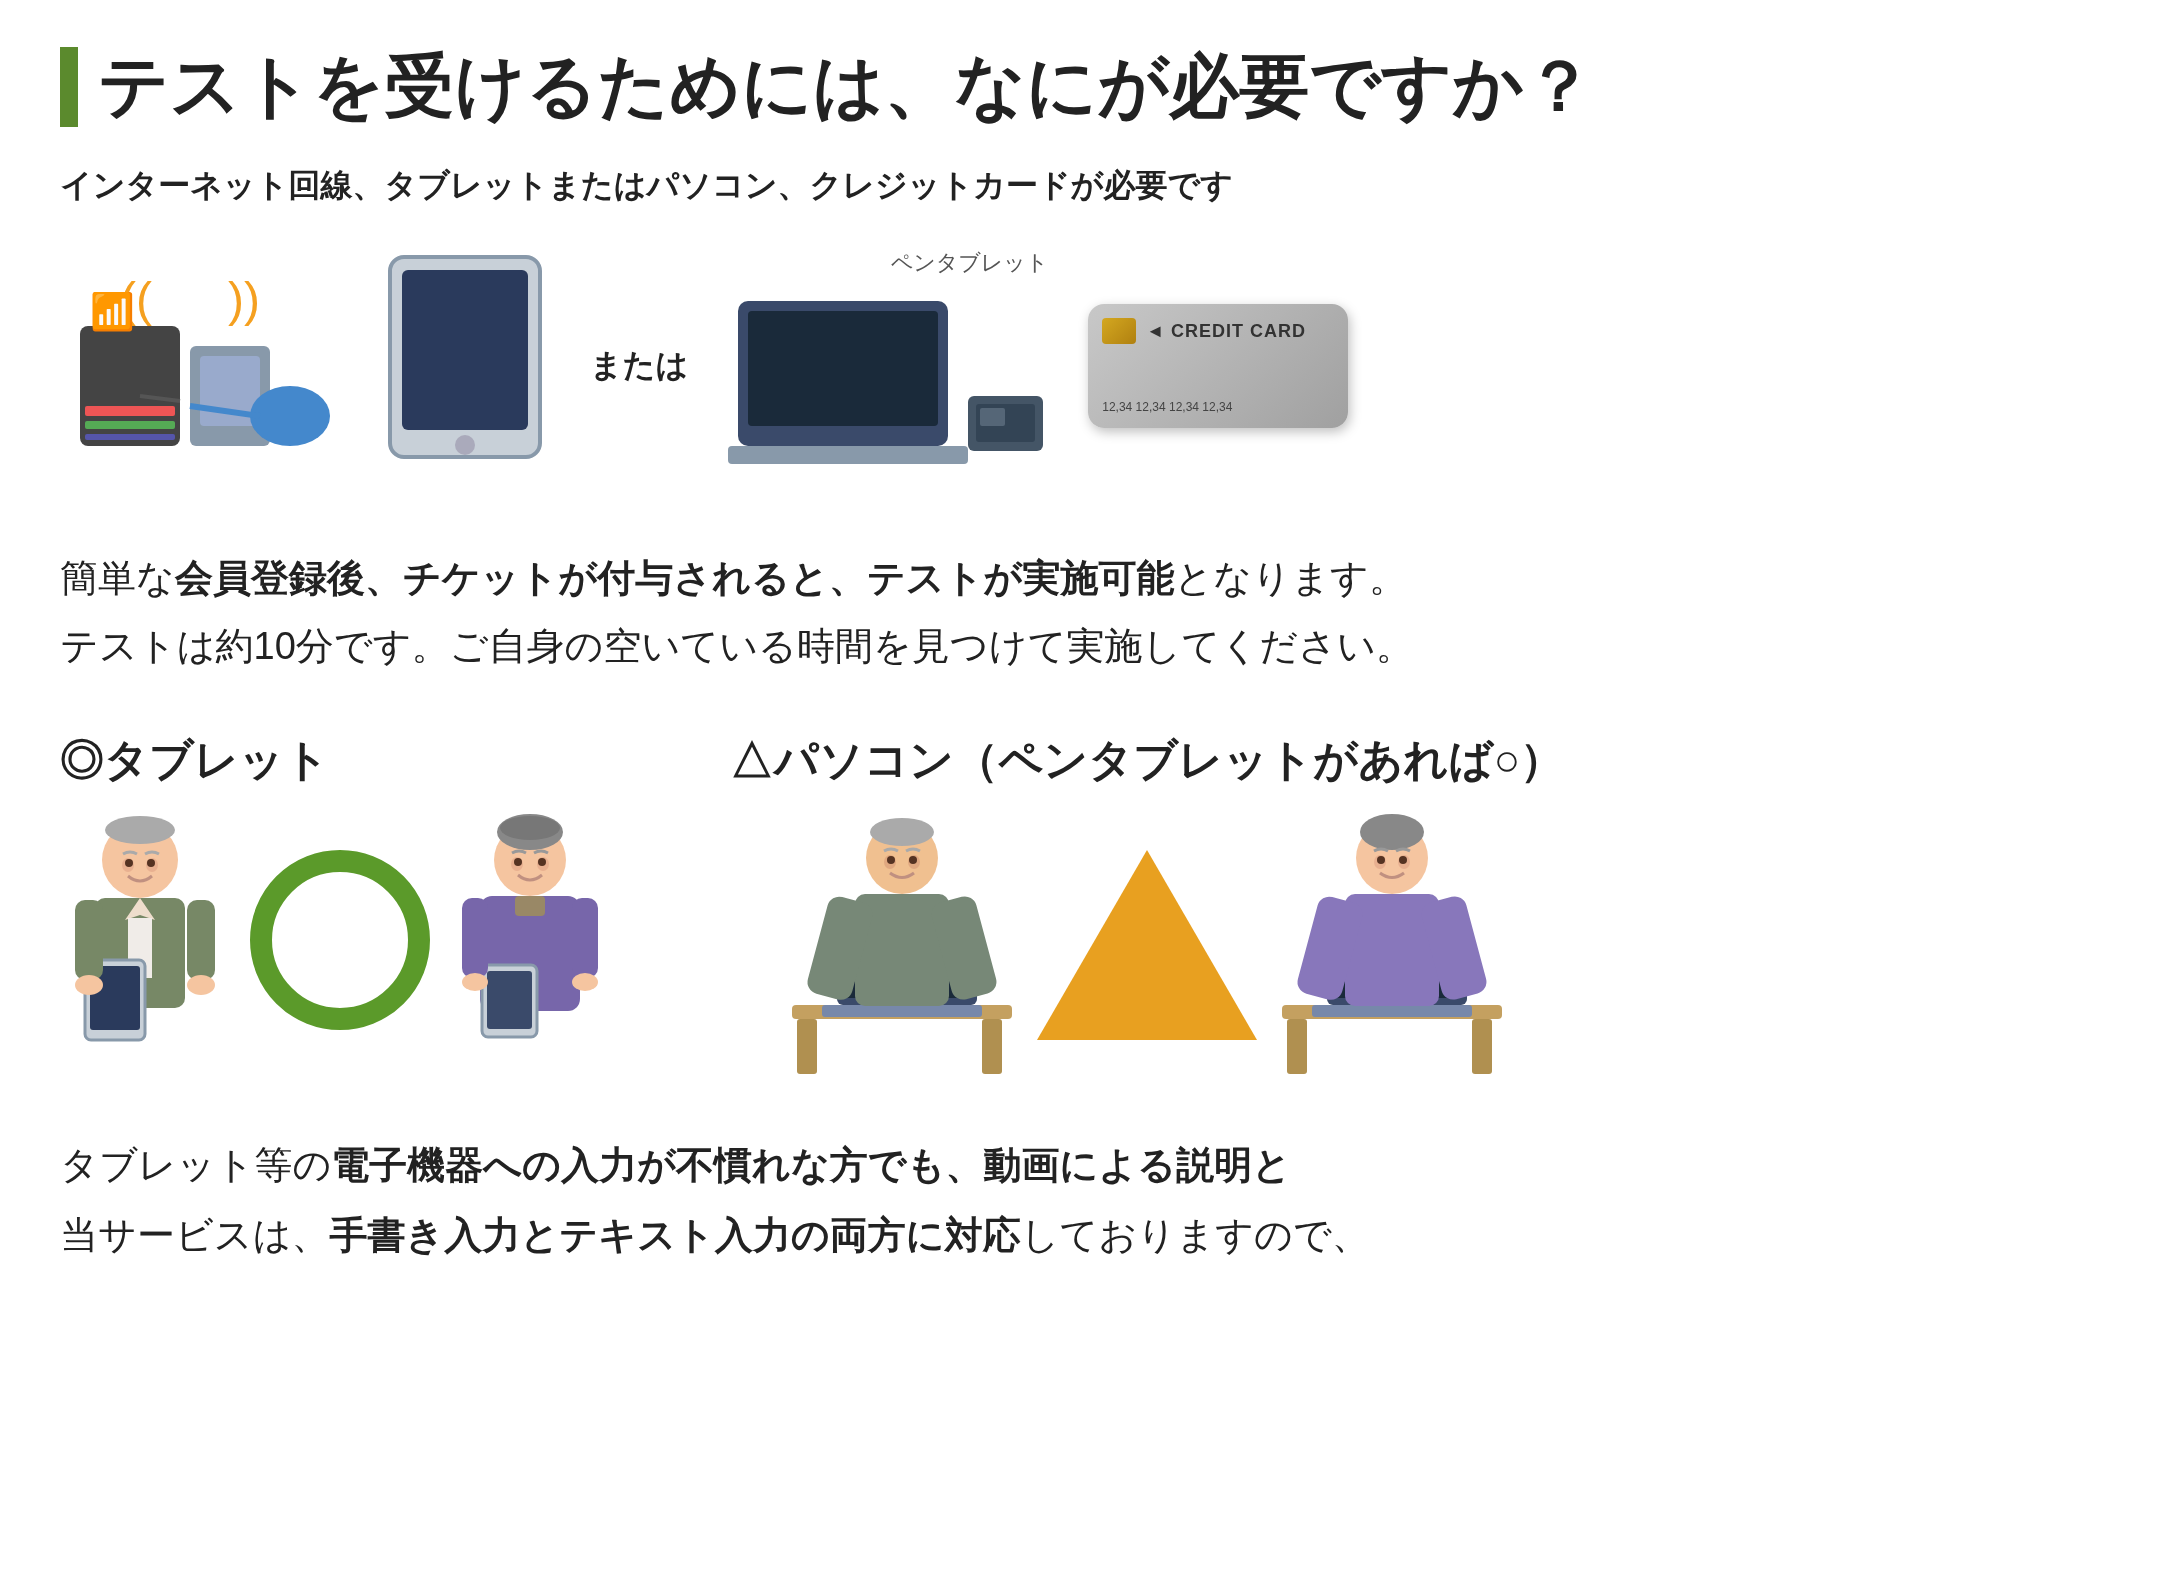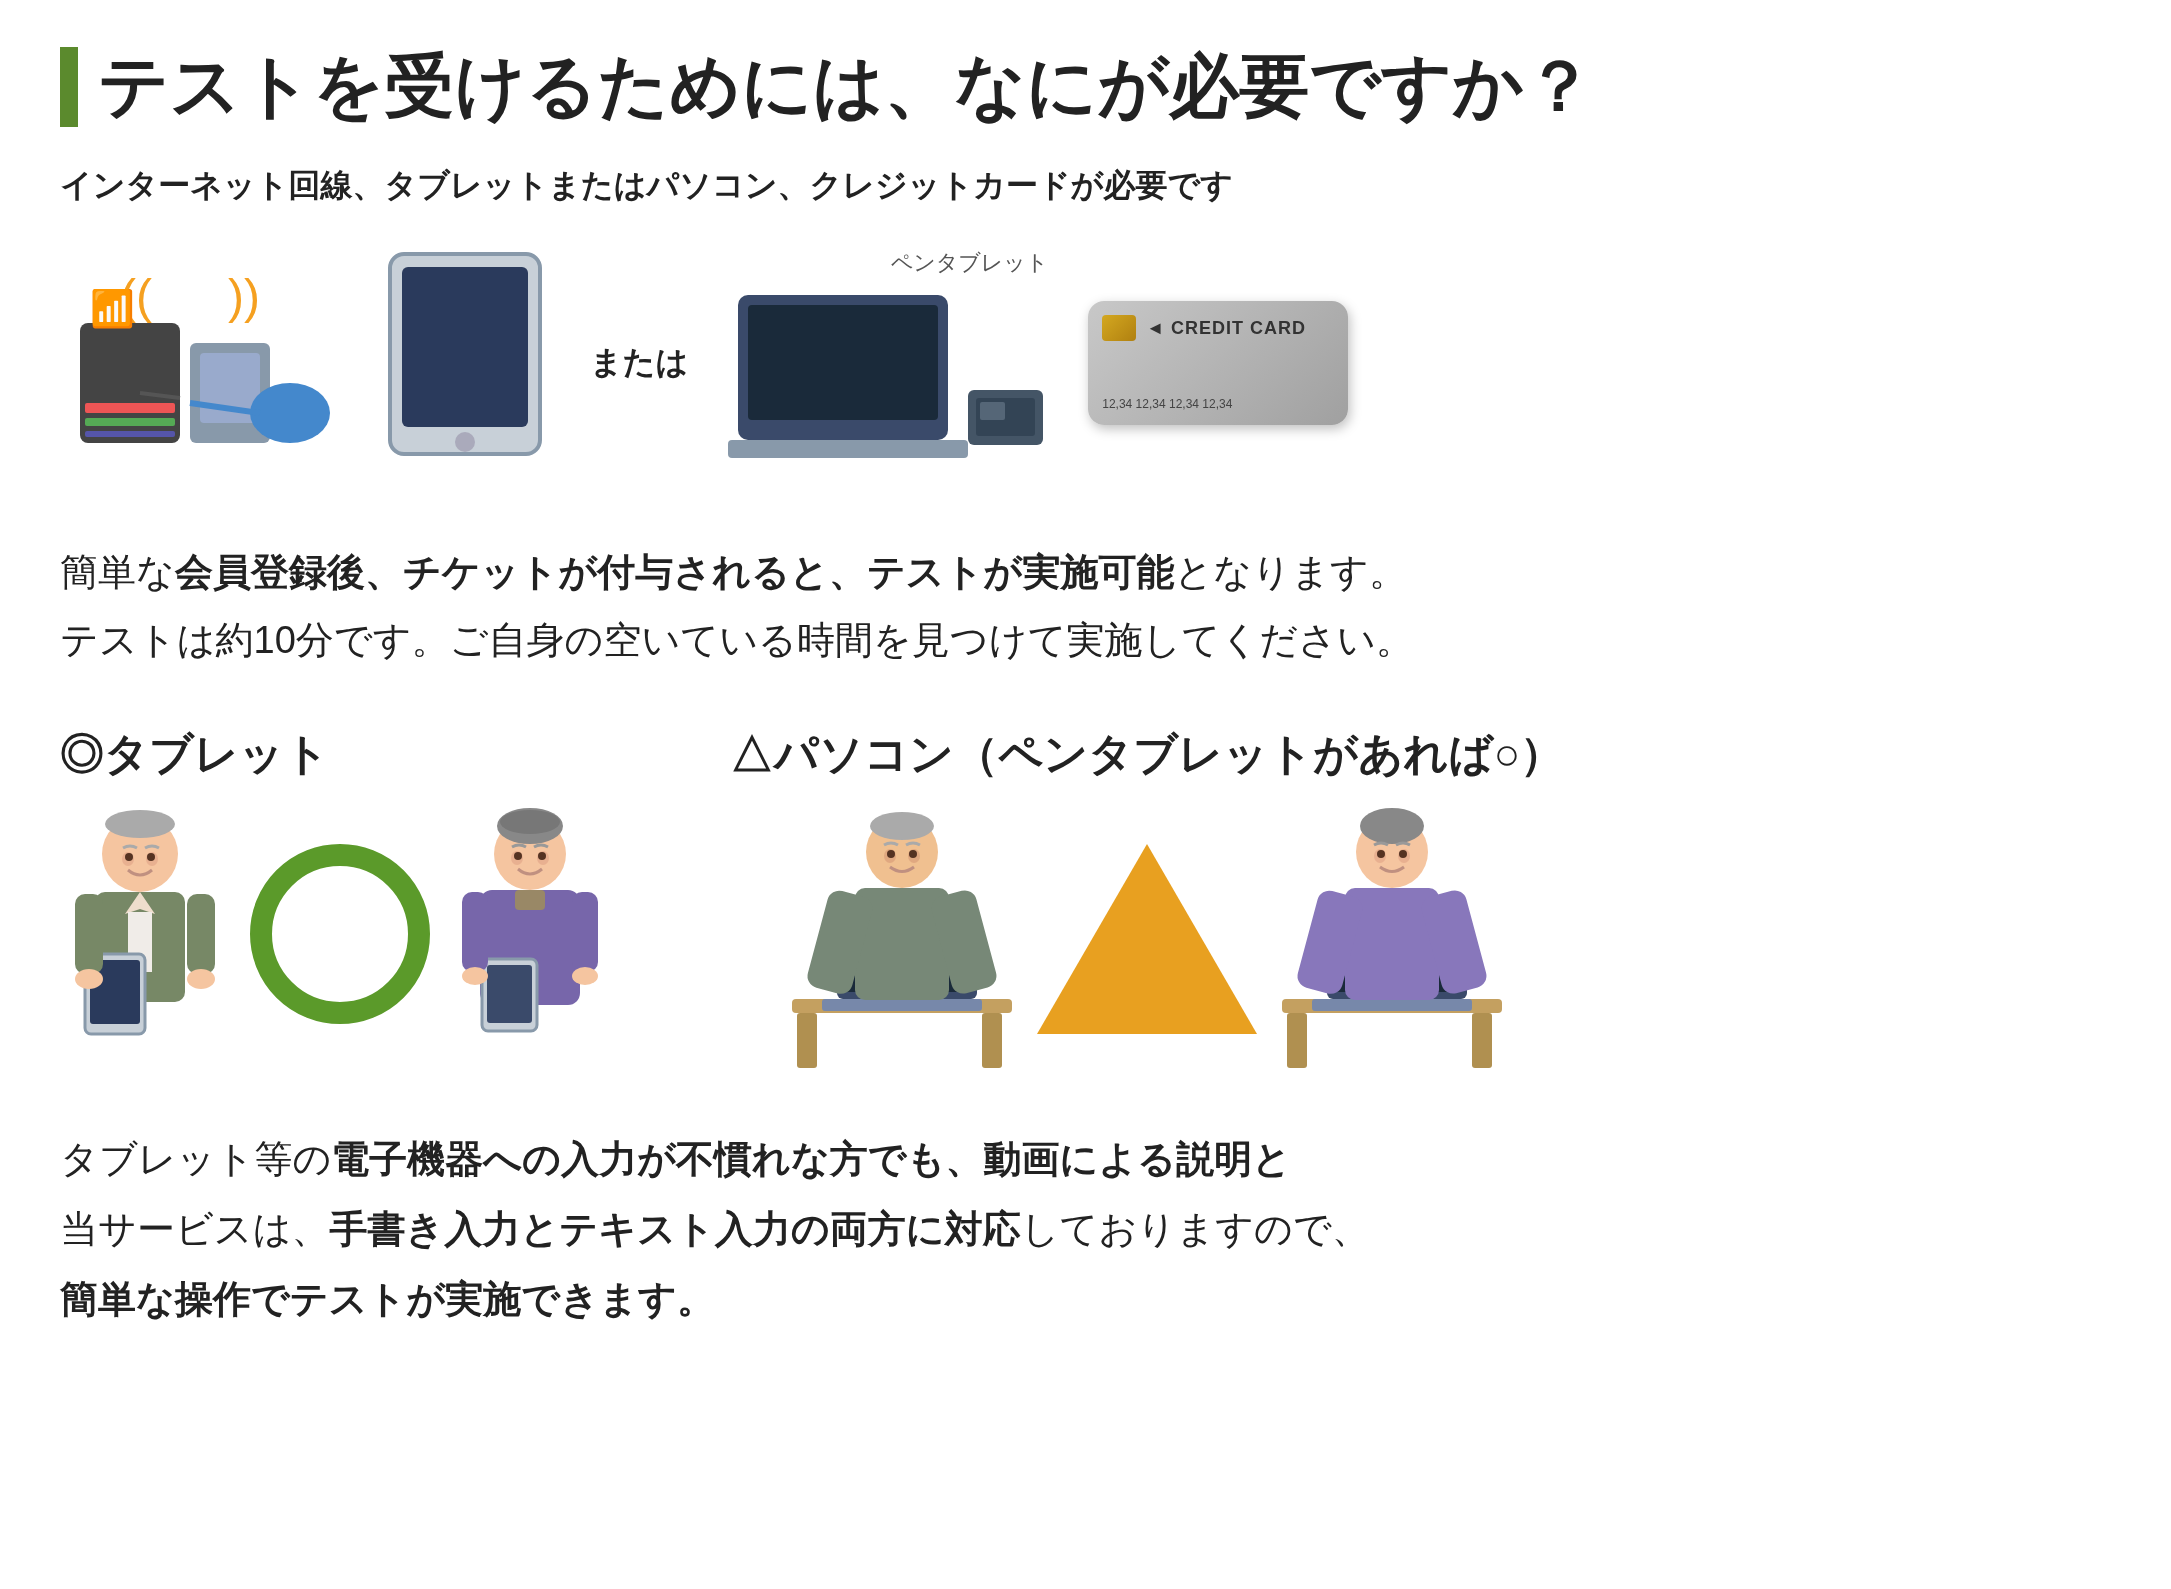--- a/index.html
+++ b/index.html
@@ -192,21 +192,21 @@
     <svg width="170" height="220" viewBox="0 0 170 220">
       <rect x="10" y="5" width="150" height="200" rx="14" fill="#c8d0d8" stroke="#8899aa" stroke-width="4"></rect>
       <rect x="22" y="18" width="126" height="160" rx="6" fill="#2a3a5c"></rect>
       <circle cx="85" cy="193" r="10" fill="#aab"></circle>
     </svg>
   </div>
 
   <div class="matawa-text">または</div>
 
   <div style="position:relative; display:inline-block;">
-    <div style="font-size:22px; color:#555; text-align:right; margin-bottom:12px; margin-right:0px;">ペンタブレット</div>
+    <div style="font-size:22px; color:#555; text-align:right; margin-bottom:18px; margin-right:0px;">ペンタブレット</div>
     <svg width="320" height="180" viewBox="0 0 320 180">
 
       <rect x="10" y="5" width="210" height="145" rx="10" fill="#3a4a6a"></rect>
       <rect x="20" y="15" width="190" height="115" rx="4" fill="#1a2a3a"></rect>
 
       <rect x="0" y="150" width="240" height="18" rx="4" fill="#8899aa"></rect>
 
       <rect x="240" y="100" width="75" height="55" rx="6" fill="#445566"></rect>
       <rect x="248" y="108" width="59" height="38" rx="3" fill="#334455"></rect>
 
@@ -368,16 +368,13 @@
   </div>
 </div>
 
 <div class="bottom-text">
   <div>
     <span>タブレット等の</span><span style="font-weight:900;">電子機器への入力が不慣れな方でも、動画による説明と</span>
   </div>
   <div>
     <span>当サービスは、</span><span style="font-weight:900;">手書き入力とテキスト入力の両方に対応</span><span>しておりますので、</span>
   </div>
-  <div>
-    <span style="font-weight:900;">簡単な操作でテストが実施できます。</span>
-  </div>
 </div>
 
 </body></html>

